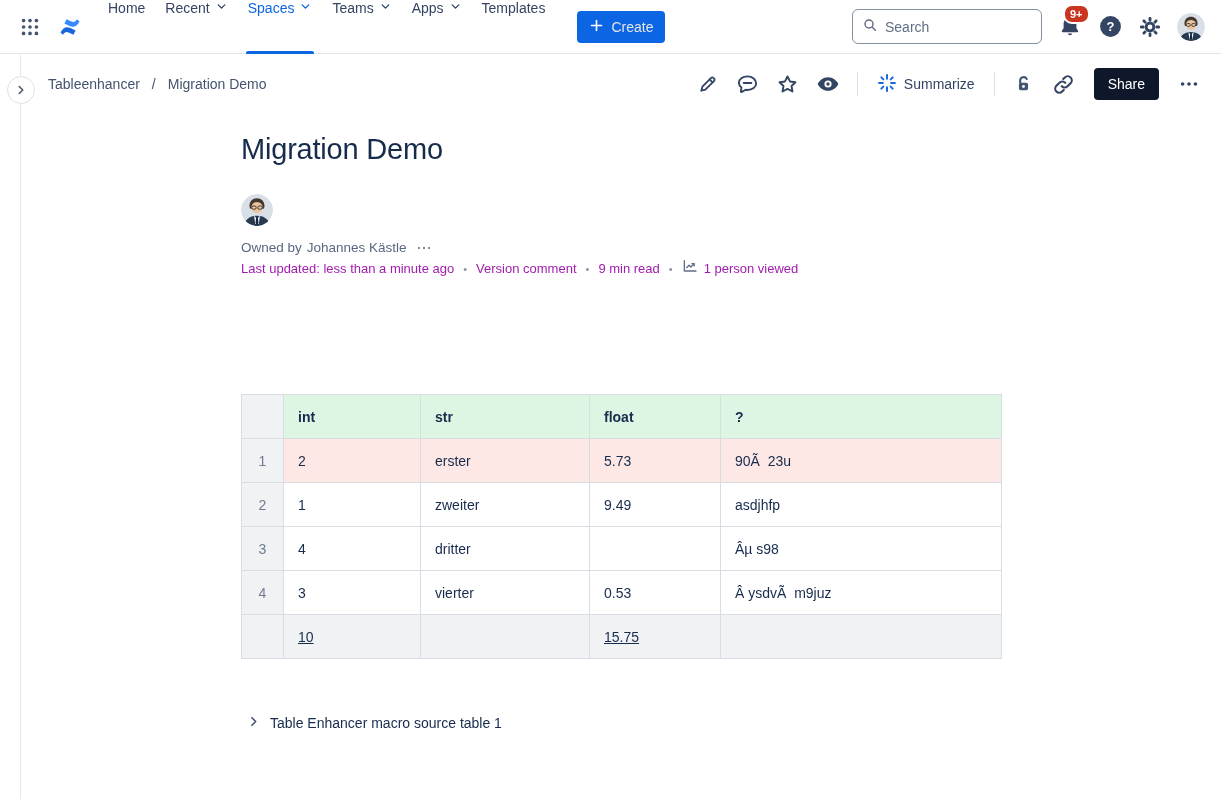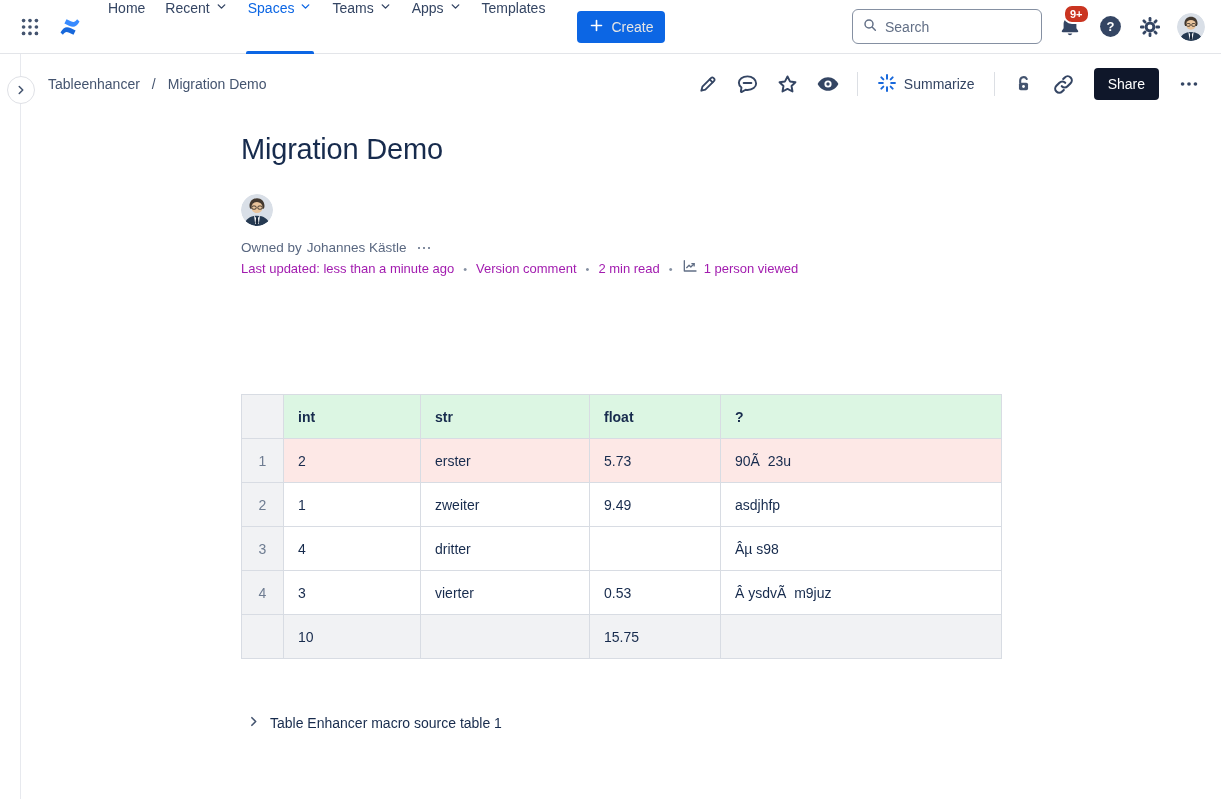--- a/index.html
+++ b/index.html
@@ -72,21 +72,21 @@
   .viewed { display:flex; align-items:center; gap:6px; }
 
   
   table.demo { margin-top:114px; width:760px; border-collapse:collapse; table-layout:fixed; }
   .demo th, .demo td { border:1px solid #d8dce3; height:44px; padding:0 14px;
     font-size:14px; text-align:left; vertical-align:middle; color:#172b4d;
     overflow:hidden; white-space:nowrap; }
   .demo th.green { background:#dcf6e3; font-weight:700; }
   .demo .numcell { background:#f1f2f4; color:#6e7c91; text-align:center; padding:0; }
   .demo tr.red td:not(.numcell) { background:#fde8e6; }
-  .demo tr.foot td:not(.numcell) { background:#f1f2f4; }
+  .demo tr.foot td:not(.numcell) { background:#f1f2f4;text-decoration:underline; }
 
   
   .expander { margin-top:56px; display:flex; align-items:center; gap:10px; padding-left:6px;
     font-size:14px; color:#172b4d; cursor:pointer; background:transparent; border:none;
     font-family:inherit; }
 </style>
 </head>
 <body>
 
 <header class="topnav">
@@ -336,21 +336,21 @@
             <i></i>
             <i></i>
             <i></i>
           </span>
       </div>
       <div class="byline-row2">
         <span>Last updated: less than a minute ago</span>
         <span class="dot-sep"></span>
         <span>Version comment</span>
         <span class="dot-sep"></span>
-        <span>2 min read</span>
+        <span>9 min read</span>
         <span class="dot-sep"></span>
         <span class="viewed">
           <span>
             <svg width="16" height="16" viewBox="0 0 24 24" fill="none" stroke="#626f86" stroke-width="2" stroke-linecap="round" stroke-linejoin="round">
               <path d="M3.5 4v15.5H21"></path>
                 <path d="M7 14.5l3.6-3.6 2.6 2.6 5-5"></path>
                 <path d="M14.8 8.5h3.4v3.4"></path>
             </svg>
           </span>
           <span>1 person viewed</span>

